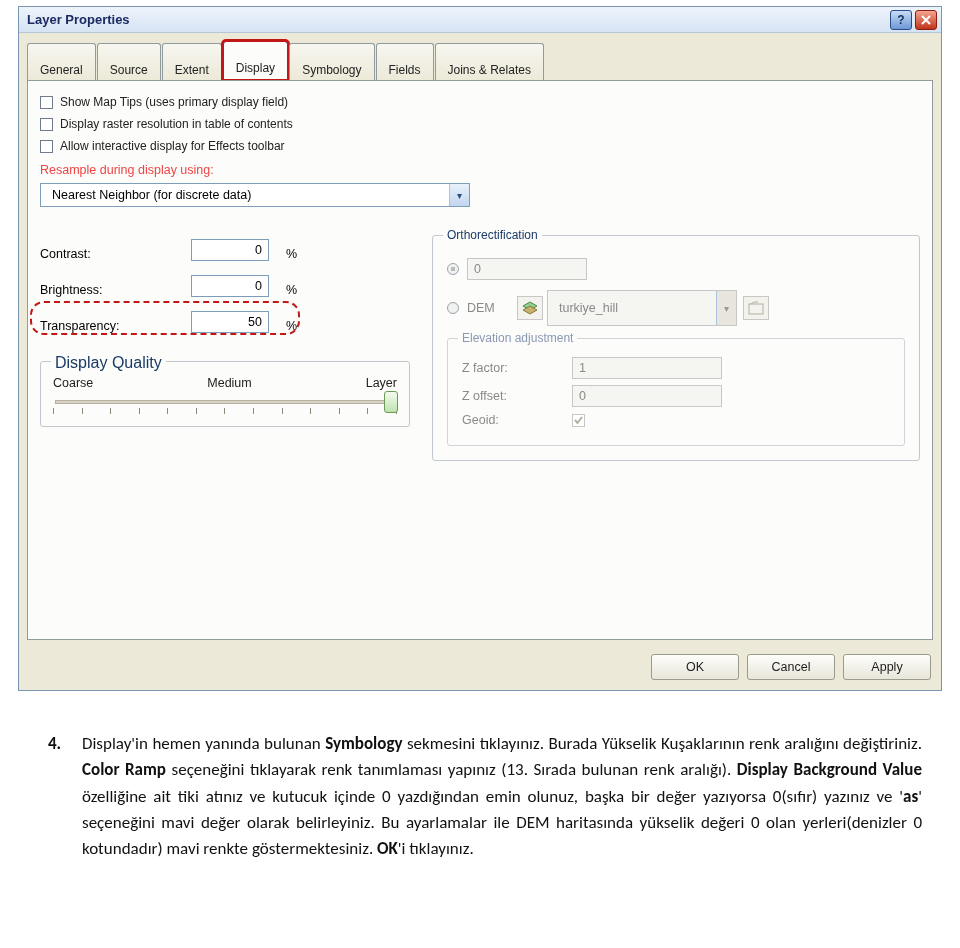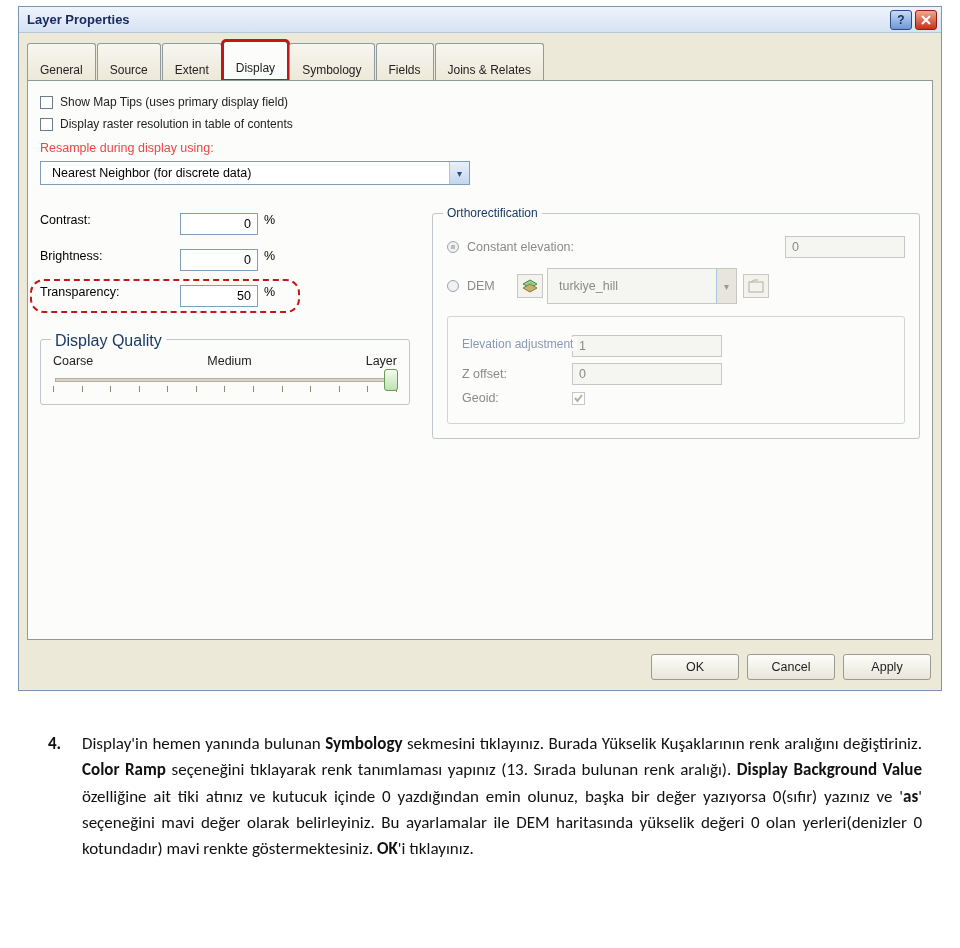--- a/index.html
+++ b/index.html
@@ -100,23 +100,24 @@
     display:flex;align-items:center;justify-content:center;
     font-size:10px;color:#2b4d7d;
   }
   .cols {
     display: flex;
     margin-top: 28px;
     gap: 22px;
   }
   .leftcol { width: 370px; }
   .numrow {
-    display: flex; align-items: flex-start; margin-bottom: 10px;
+    display: flex; align-items: flex-end; margin-bottom: 10px;
     height: 26px;
     font-size: 12.5px;
+    gap: 11px;
   }
   .numrow .lbl { width: 140px; }
   .numrow input.numbox {
     width: 78px; height: 22px;
     border: 1px solid #7e9db9;
     background:#fff;
     text-align: right;
     padding-right: 6px;
     font-size: 12.5px;
   }
@@ -166,21 +167,21 @@
     width: 140px; height:22px; border:1px solid #c7c7c7; background:#f5f5f1;
     padding-left:6px; font-size:12.5px; color:#8a8a8a;
   }
   .icon-sq {
     width:26px;height:24px;border:1px solid #c7c7c7;background:#f3f2ec;
     display:flex;align-items:center;justify-content:center;color:#777;font-size:12px;
   }
   .elev-adj {
     border:1px solid #cfd4d9; border-radius:3px; padding:12px 14px; margin-top:12px; position:relative;
   }
-  .elev-title { position:absolute; top:-8px; left:10px; background:#fcfcfa; padding:0 4px; font-size:12px; color:#8a98b4;margin-top:28px;}
+  .elev-title { position:absolute; top:-8px; left:10px; background:#fcfcfa; padding:0 4px; font-size:12px; color:#8a98b4;}
   .erow {display:flex;align-items:center;margin:6px 0;font-size:12.5px;color:#8a8a8a;}
   .erow .elbl{width:110px;}
   .dlg-buttons {
     display:flex; justify-content:flex-end; gap:8px;
     padding: 6px 10px 10px 10px;
   }
   .btn {
     min-width: 88px; height:26px;
     border:1px solid #9b9b8d; border-radius:3px;
     background:linear-gradient(to bottom,#fdfdfa,#e8e6d9);
@@ -231,20 +232,24 @@
   <div class="tab-body">
 
     <div class="chk-row">
       <span class="chkbox"></span>
       <span>Show Map Tips (uses primary display field)</span>
     </div>
     <div class="chk-row">
       <span class="chkbox"></span>
       <span>Display raster resolution in table of contents</span>
     </div>
+    <div class="chk-row">
+      <span class="chkbox"></span>
+      <span>Allow interactive display for Effects toolbar</span>
+    </div>
 
     <div class="label resample-label">Resample during display using:</div>
     <div class="combo">
       <span>Nearest Neighbor (for discrete data)</span>
       <span class="combo-arrow">▾</span>
     </div>
 
     <div class="cols">
 
       <div class="leftcol" style="position:relative;">
@@ -294,21 +299,20 @@
         </div>
       </div>
 
       <div class="rightcol">
         <div class="ortho-group">
           <div class="ortho-title">Orthorectification</div>
 
 
           <div class="rrow disabled">
             <span class="radio" style="background:radial-gradient(circle,#bbb 35%, #f1f1f1 36%);"></span>
-            <span style="flex:1">Constant elevation:</span>
             <input class="txt-dis" style="width: 120px; text-align: left;" value="0">
           </div>
 
           <div class="rrow disabled">
             <span class="radio"></span>
             <span style="width:50px">DEM</span>
             <span class="icon-sq" style="margin-right:4px;">
               <svg width="16" height="14" viewBox="0 0 16 14">
                   <polygon points="8,1 15,5 8,9 1,5" fill="#8fd28f" stroke="#4a8a4a"></polygon>
                   <polygon points="8,5 15,9 8,13 1,9" fill="#c7b26d" stroke="#8a7a3a"></polygon>

